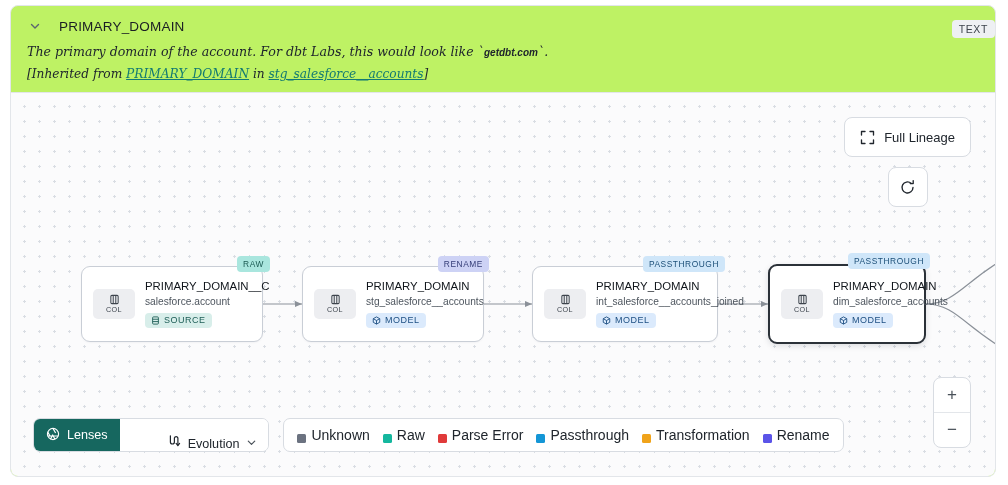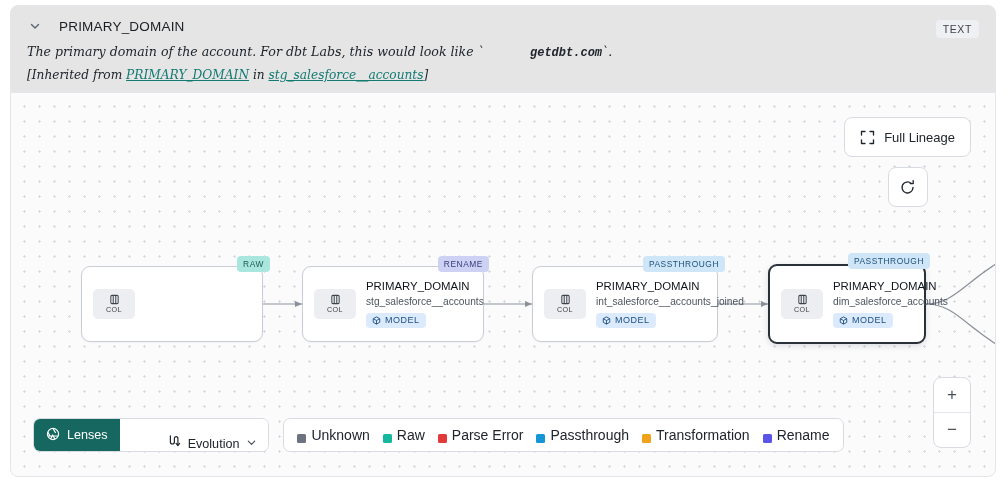--- a/index.html
+++ b/index.html
@@ -5,41 +5,41 @@
   html,body{margin:0;padding:0;}
   body{
     width:1008px;height:485px;
     background:#ffffff;
     font-family:"Liberation Sans", sans-serif;
     -webkit-font-smoothing:antialiased;
     overflow:hidden;
   }
   .panel{
     position:absolute;left:10px;top:5px;width:986px;height:472px;
-    background:#e5e5e5;border:1px solid #e3e6ea;border-radius:8px;
+    background:#bef264;border:1px solid #e3e6ea;border-radius:8px;
     box-sizing:border-box;overflow:hidden;
   }
 
   
   .hdr{position:relative;height:86px;padding:12px 16px 0 16px;box-sizing:border-box;}
   .hdr-row{display:flex;align-items:center;gap:10px;}
   .chev{width:16px;height:16px;display:flex;align-items:center;justify-content:center;
         color:#5b6470;flex:0 0 auto;cursor:pointer;}
   .chev svg{display:block;}
   .col-title{font-size:13.5px;color:#1b1f24;letter-spacing:.2px;margin-left:6px;}
   .type-badge{
-    position:absolute;right:16px;top:14px;
+    position:absolute;right:0;top:14px;
     background:#eef0f3;color:#3d444d;border-radius:4px;
     font-size:10.5px;letter-spacing:.6px;padding:3px 7px;
   }
   .desc{
     margin-top:10px;font-style:italic;font-size:12.6px;color:#20262d;
     font-family:"DejaVu Serif", serif;
   }
-  .desc .mono{font-family:Liberation Mono, monospace;font-weight:bold;font-style:italic;font-size:12px;margin-left:46px;}
+  .desc .mono{font-family:Liberation Sans, sans-serif;font-weight:bold;font-style:italic;font-size:10px;}
   .inherit{
     margin-top:8px;font-style:italic;font-size:12.2px;color:#20262d;
     font-family:"DejaVu Serif", serif;
   }
   .ilink{color:#137a72;text-decoration:underline;cursor:pointer;}
 
   
   .canvas{
     position:absolute;left:0;right:0;top:86px;bottom:0;
     border-top:1px solid #e3e6ea;
@@ -191,20 +191,33 @@
 
     <div class="node wide" style="left:70px;top:173px;">
       <div class="tag raw" style="right:-8px;">RAW</div>
       <div class="colchip">
         <svg width="11" height="11" viewBox="0 0 12 12" fill="none" stroke="#3d444d" stroke-width="1.1">
           <rect x="2" y="1.5" width="8" height="9" rx="1.2"></rect>
             <path d="M4.6 1.5 V10.5 M7.4 1.5 V10.5"></path>
         </svg>
         <span>COL</span>
       </div>
+      <div class="ninfo">
+        <div class="nname">PRIMARY_DOMAIN__C</div>
+        <div class="nsub">salesforce.account</div>
+        <div class="kind source">
+          <span>
+            <svg width="9" height="9" viewBox="0 0 10 10" fill="none" stroke="#1d5d56" stroke-width="1">
+              <rect x="1.8" y="1" width="6.4" height="8" rx="1"></rect>
+                <path d="M1.8 3.6 H8.2 M1.8 6.2 H8.2"></path>
+            </svg>
+          </span>
+          <span>SOURCE</span>
+        </div>
+      </div>
     </div>
 
     <div class="node wide" style="left:291px;top:173px;">
       <div class="tag rename" style="right:-6px;">RENAME</div>
       <div class="colchip">
         <svg width="11" height="11" viewBox="0 0 12 12" fill="none" stroke="#3d444d" stroke-width="1.1">
           <rect x="2" y="1.5" width="8" height="9" rx="1.2"></rect>
             <path d="M4.6 1.5 V10.5 M7.4 1.5 V10.5"></path>
         </svg>
         <span>COL</span>

